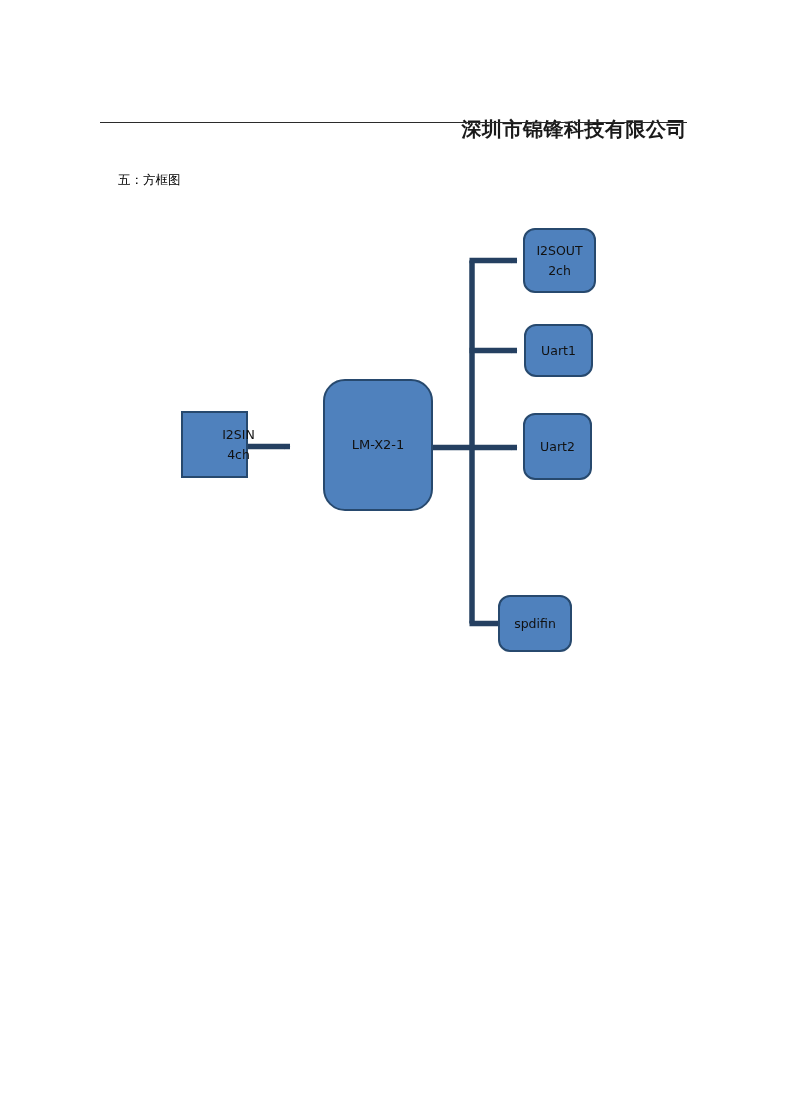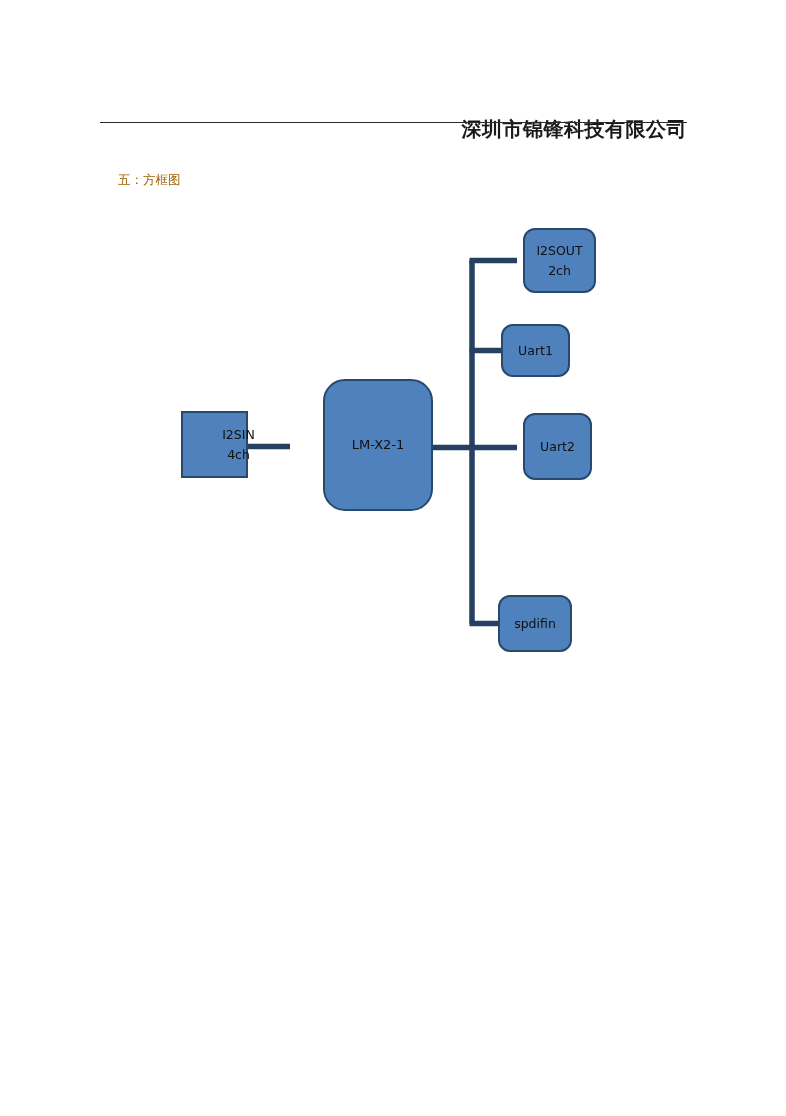--- a/index.html
+++ b/index.html
@@ -49,21 +49,21 @@
     border-top: 1.4px solid #2b2b2b;
   }
 
   
   #section-heading {
     position: absolute;
     left: 118px;
     top: 172px;
     font-family: "DejaVu Sans", "Liberation Sans", sans-serif;
     font-size: 12.5px;
-    color: #a16207;
+    color: #000000;
     white-space: nowrap;
   }
 
   
   #diagram {
     position: absolute;
     left: 0;
     top: 0;
     width: 786px;
     height: 1116px;
@@ -91,21 +91,21 @@
   .node.rounded  { border-radius: 12px; }
   .node.sharp    { border-radius: 0; padding-left: 48px; }
   .node.bigchip  { border-radius: 22px; font-size: 13px; }
 
   .node-line { display: block; white-space: nowrap; }
 
   
   #node-i2sin   { left: 181px; top: 411px; width: 67px;  height: 67px;  }
   #node-chip    { left: 283px; top: 379px; width: 110px; height: 132px; margin-left: 40px; }
   #node-i2sout  { left: 523px; top: 228px; width: 73px;  height: 65px;  }
-  #node-uart1   { left: 501px; top: 324px; width: 69px;  height: 53px;  }
+  #node-uart1   { left: 524px; top: 324px; width: 69px;  height: 53px;  }
   #node-uart2   { left: 523px; top: 413px; width: 69px;  height: 67px;  }
   #node-spdifin { left: 498px; top: 595px; width: 74px;  height: 57px;  }
 </style>
 </head>
 <body>
 
 <div id="page">
 
   <div id="doc-header">
     <div id="header-title">深圳市锦锋科技有限公司</div>

